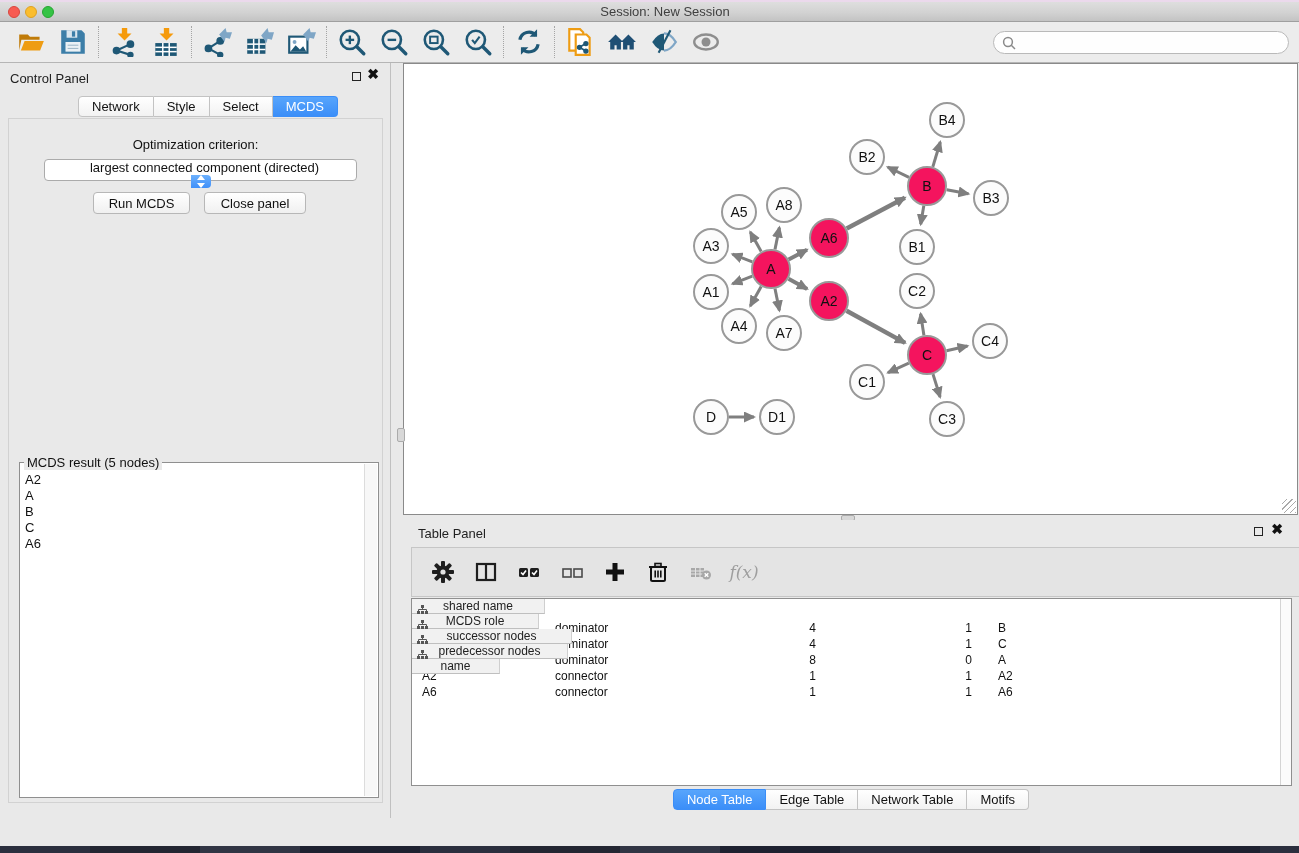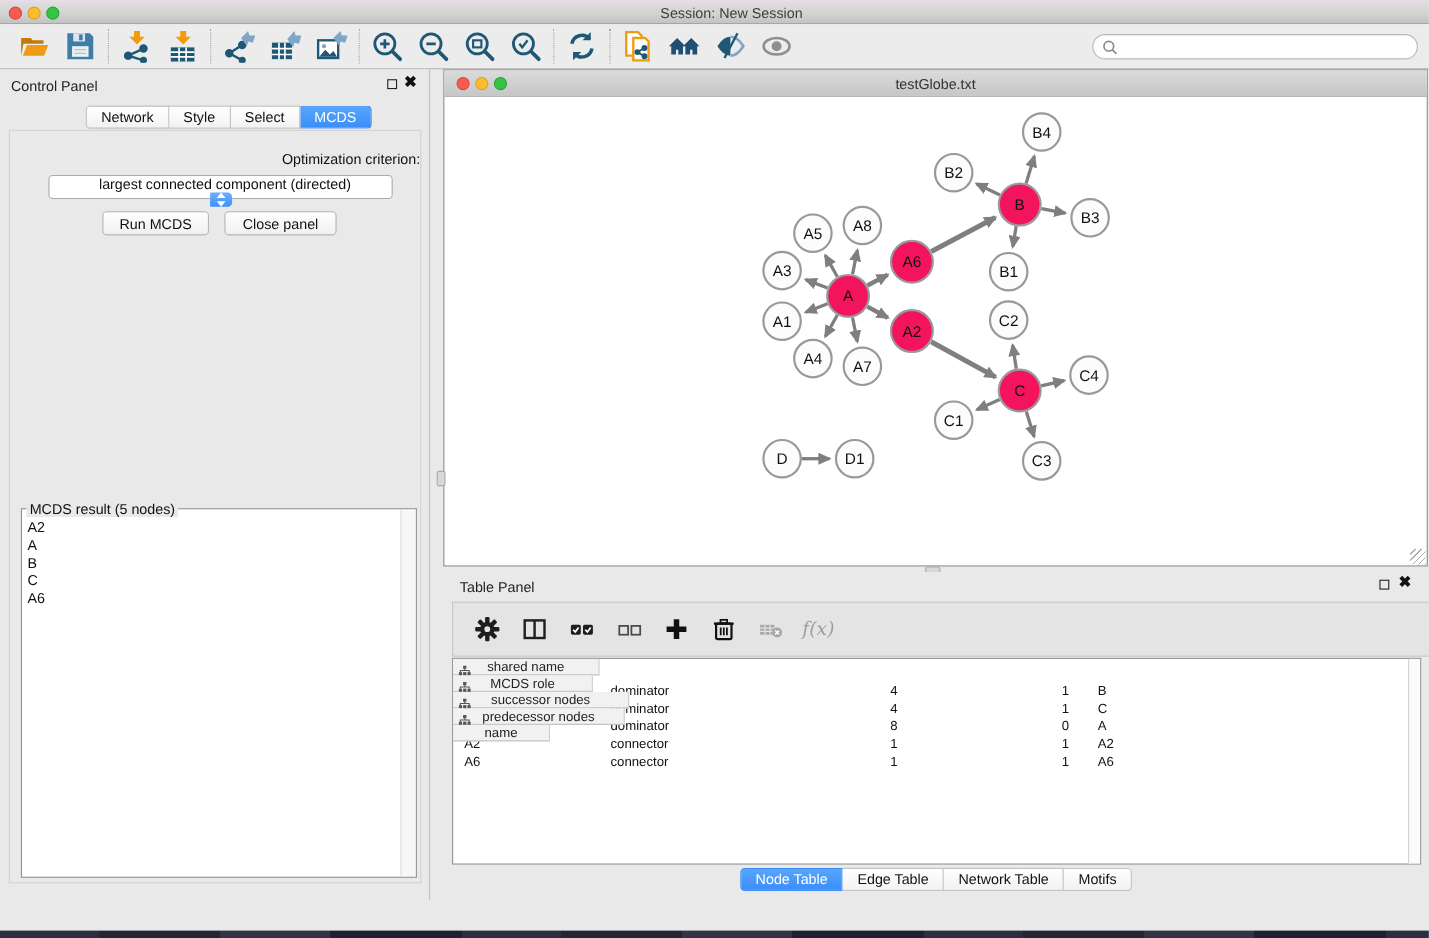--- a/index.html
+++ b/index.html
@@ -35,21 +35,21 @@
   .panel-float { position:absolute; top:9px; width:9px; height:9px; border:1.5px solid #222; }
   .panel-close { position:absolute; top:4px; font-size:14px; font-weight:bold; color:#111; line-height:14px; }
   #cp-tabs { position:absolute; left:78px; top:33px; display:flex; }
   .seg-tab { height:21px; padding:0 13px; background:linear-gradient(#FFFFFF,#F2F2F2); border:1px solid #C3C3C3;
     border-left:none; font-size:13px; color:#111; display:flex; align-items:center; cursor:default; }
   .seg-tab:first-child { border-left:1px solid #C3C3C3; border-radius:4px 0 0 4px; }
   .seg-tab:last-child { border-radius:0 4px 4px 0; }
   .seg-tab.active { background:linear-gradient(#57A5FC,#3B8EF8); border-color:#3B8EF8; color:#FFF; }
   #cp-inner { position:absolute; left:8px; top:55px; width:375px; height:685px; background:#E9E9E9;
     border:1px solid #D2D2D2; }
-  #opt-label { position:absolute; left:0; right:0; top:18px; text-align:right; font-size:13px; color:#111; }
+  #opt-label { position:absolute; left:0; right:0; top:18px; text-align:center; font-size:13px; color:#111; }
   #criterion { position:absolute; left:35px; top:40px; width:313px; height:22px; background:#FFF;
     border:1px solid #ABABAB; border-radius:4px; display:flex; align-items:center;flex-direction:column; }
   #criterion .val { font-size:13px; color:#111; padding-left:8px; flex:1; white-space:nowrap; }
   #criterion .stepper { width:20px; height:22px; margin-right:-1px; border-radius:0 4px 4px 0;
     background:linear-gradient(#6CB0FD,#3F90F9); display:flex; flex-direction:column; align-items:center;
     justify-content:center; gap:3px; }
   .arr-up { width:0; height:0; border-left:4px solid transparent; border-right:4px solid transparent;
     border-bottom:5px solid #FFF; }
   .arr-dn { width:0; height:0; border-left:4px solid transparent; border-right:4px solid transparent;
     border-top:5px solid #FFF; }
@@ -328,26 +328,20 @@
             <div class="result-item">B</div>
             <div class="result-item">C</div>
             <div class="result-item">A6</div>
           </div>
         <div id="result-scroll"></div>
       </div>
     </div>
   </div>
 
   <div id="netwin">
-    <div id="net-titlebar">
-      <span class="tl red" style="left:11px; top:6px"></span>
-      <span class="tl yellow" style="left:28px; top:6px"></span>
-      <span class="tl green" style="left:45px; top:6px"></span>
-      <div class="title">testGlobe.txt</div>
-    </div>
     <svg id="graph-svg" width="893" height="426">
       <defs>
         <marker id="arrowhead" markerUnits="userSpaceOnUse" markerWidth="13" markerHeight="11" refX="10" refY="5.5" orient="auto">
           <path d="M0 0 L12 5.5 L0 11 Z" fill="#7F7F7F"></path>
         </marker>
       </defs>
     <line x1="348.3" y1="173.8" x2="328.5" y2="166.2" stroke="#7F7F7F" stroke-width="3" marker-end="url(#arrowhead)"></line>
         <line x1="357.2" y1="163.6" x2="346.3" y2="144.1" stroke="#7F7F7F" stroke-width="3" marker-end="url(#arrowhead)"></line>
         <line x1="371.0" y1="161.4" x2="375.4" y2="139.5" stroke="#7F7F7F" stroke-width="3" marker-end="url(#arrowhead)"></line>
         <line x1="348.3" y1="188.2" x2="328.5" y2="195.8" stroke="#7F7F7F" stroke-width="3" marker-end="url(#arrowhead)"></line>

